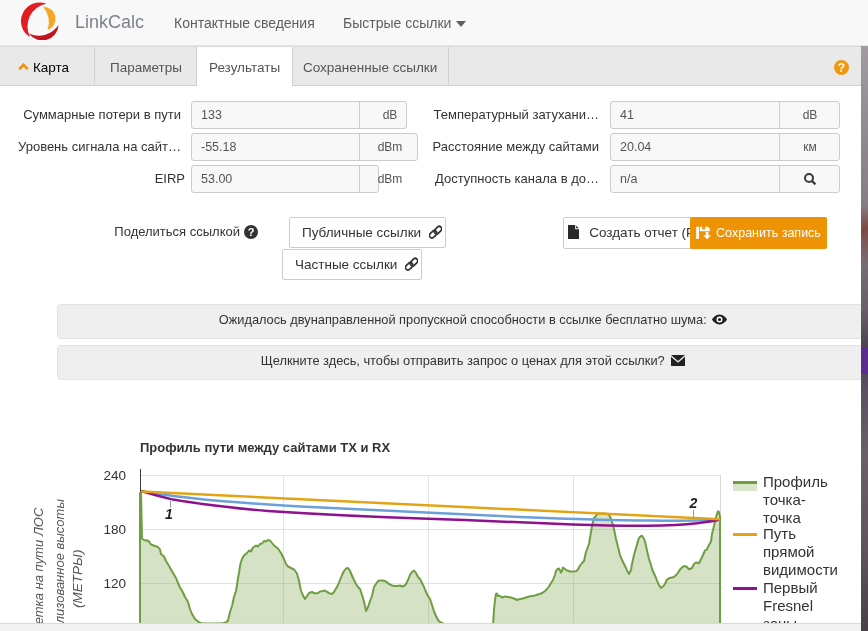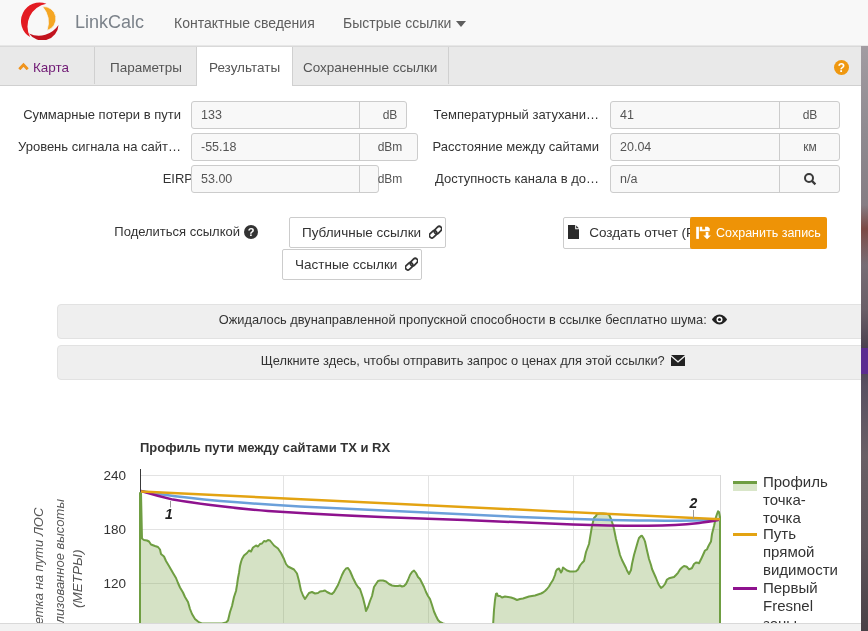--- a/index.html
+++ b/index.html
@@ -45,34 +45,34 @@
   <div class="abs navlink" style="left:343px;">Быстрые ссылки</div>
   <svg class="abs" style="left:456px;top:21px" width="10" height="6" viewBox="0 0 10 6">
       <path d="M0 0 L10 0 L5 6 Z" fill="#5e5e5e"></path>
     </svg>
 
   <div class="abs" id="tabbar"></div>
   <div class="abs" id="whitetab"></div>
   <svg class="abs" style="left:18px;top:62px" width="11" height="8" viewBox="0 0 11 8">
       <path d="M1.3 7.3 L5.5 2.9 L9.7 7.3" fill="none" stroke="#f0941e" stroke-width="2.8"></path>
     </svg>
-  <div class="abs tabtxt" style="left:33px;color:#701a75;">Карта</div>
+  <div class="abs tabtxt" style="left:33px;color:#000000;">Карта</div>
   <div class="abs tabsep" style="left:94px;"></div>
   <div class="abs tabtxt" style="left:110px;">Параметры</div>
   <div class="abs tabtxt" style="left:209px;">Результаты</div>
   <div class="abs tabtxt" style="left:303px;">Сохраненные ссылки</div>
   <div class="abs tabsep" style="left:448px;"></div>
   <svg class="abs" style="left:834px;top:60px" width="15" height="15" viewBox="0 0 15 15">
     <circle cx="7.5" cy="7.5" r="7.5" fill="#ef9810"></circle>
     <text x="7.5" y="11.8" font-size="12" font-weight="bold" fill="#fff" text-anchor="middle" font-family="Liberation Sans">?</text>
   </svg>
 
   <div class="abs flabel" style="left:0px;top:101px;width:181px;">Суммарные потери в пути</div>
   <div class="abs flabel" style="left:0px;top:133px;width:181px;">Уровень сигнала на сайт…</div>
-  <div class="abs flabel" style="left:12px;top:165px;width:181px;text-align:right;">EIRP</div>
+  <div class="abs flabel" style="left:4px;top:165px;width:181px;text-align:right;">EIRP</div>
   <div class="abs igroup" style="left:191px;top:101px;width:216px;">
     <div class="ival">133</div>
       <div class="iaddon" style="left:167px;width:60px;">dB</div>
   </div>
   <div class="abs igroup" style="left:191px;top:133px;width:227px;">
     <div class="ival">-55.18</div>
       <div class="iaddon" style="left:167px;width:60px;">dBm</div>
   </div>
   <div class="abs igroup" style="left:191px;top:165px;width:188px;">
     <div class="ival">53.00</div>

